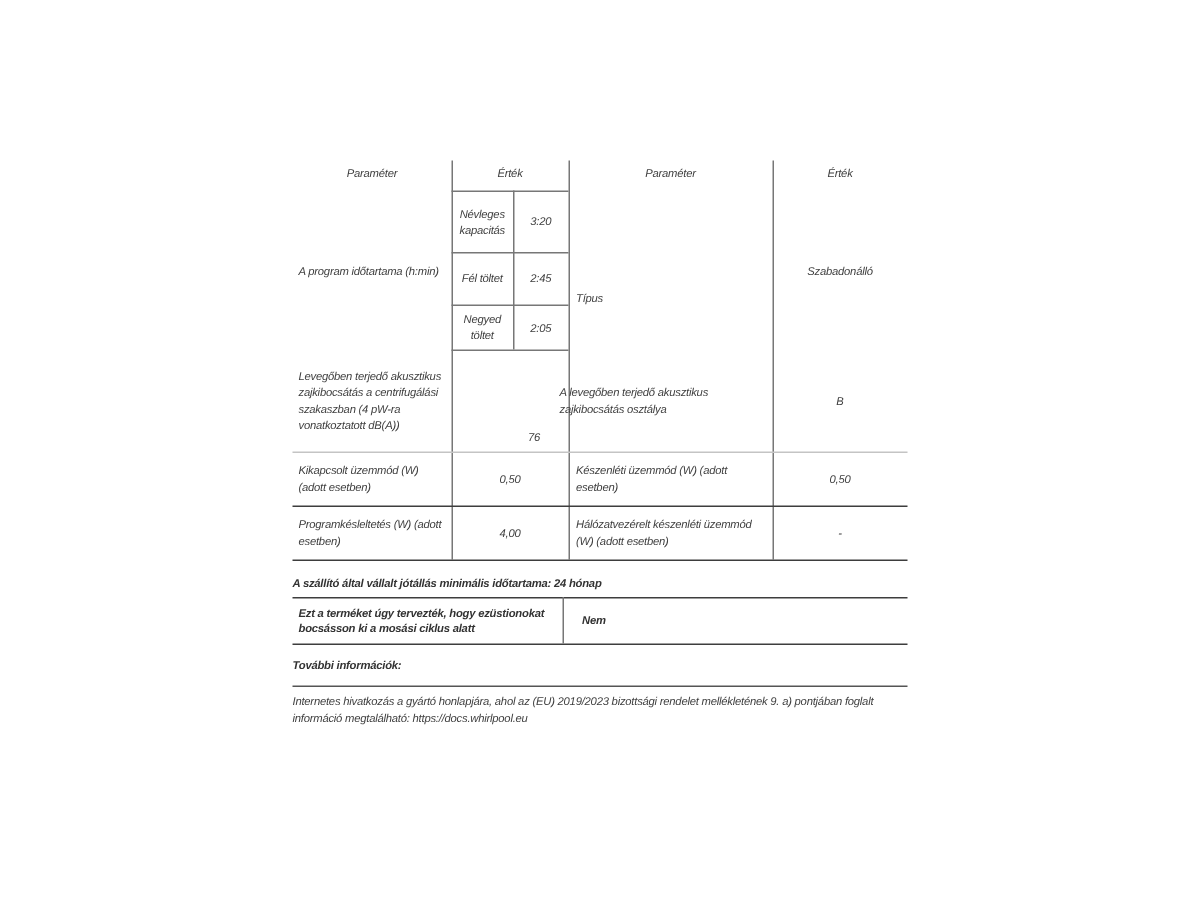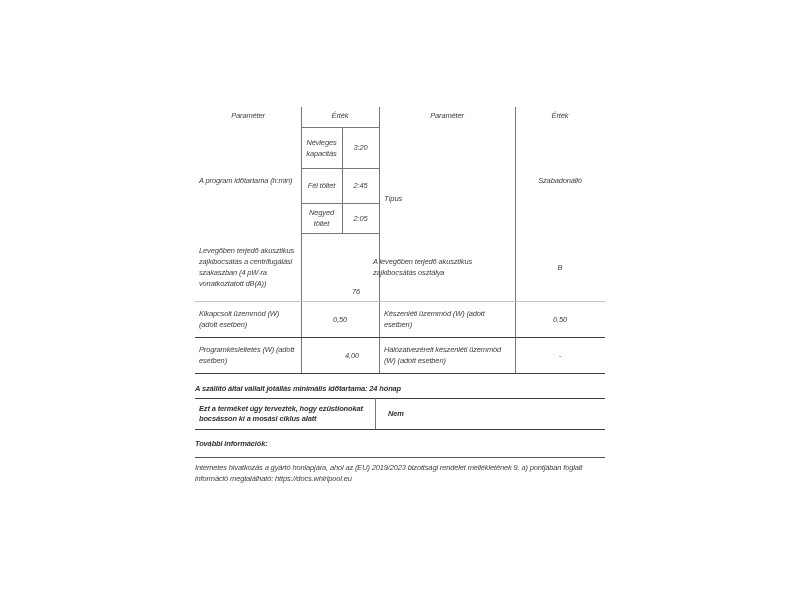--- a/index.html
+++ b/index.html
@@ -64,21 +64,21 @@
     <div class="cell c-center" style="left:122px; top:133px; width:78px;  height:68px;margin-top:24px;">76</div>
     <div class="cell c-left" style="left:178px; top:133px; width:126px; height:68px;">A levegőben terjedő akusztikus zajkibocsátás osztálya</div>
     <div class="cell c-center" style="left:320px; top:133px; width:90px;  height:68px;">B</div>
 
     <div class="cell c-left" style="left:4px;   top:201px; width:98px;  height:36px;">Kikapcsolt üzemmód (W) (adott esetben)</div>
     <div class="cell c-center" style="left:106px; top:201px; width:78px;  height:36px;">0,50</div>
     <div class="cell c-left" style="left:189px; top:201px; width:126px; height:36px;">Készenléti üzemmód (W) (adott esetben)</div>
     <div class="cell c-center" style="left:320px; top:201px; width:90px;  height:36px;">0,50</div>
 
     <div class="cell c-left" style="left:4px;   top:237px; width:98px;  height:36px;">Programkésleltetés (W) (adott esetben)</div>
-    <div class="cell c-center" style="left:106px; top:237px; width:78px;  height:36px;padding-left:12px;">4,00</div>
+    <div class="cell c-center" style="left:106px; top:237px; width:78px;  height:36px;">4,00</div>
     <div class="cell c-left" style="left:189px; top:237px; width:126px; height:36px;">Hálózatvezérelt készenléti üzemmód (W) (adott esetben)</div>
     <div class="cell c-center" style="left:320px; top:237px; width:90px;  height:36px;">-</div>
 
     <div class="cell c-left bold" style="left:0; top:278px; width:410px; height:20px;">A szállító által vállalt jótállás minimális időtartama: 24 hónap</div>
 
     <div class="ln dk" style="left:0; top:298px; width:410px;"></div>
     <div class="ln dk" style="left:0; top:329px; width:410px;"></div>
     <div class="vl" style="left:180px; top:298px; height:31px;"></div>
     <div class="cell c-left bold t2cell" style="left:4px;   top:298px; width:172px; height:31px;">Ezt a terméket úgy tervezték, hogy ezüstionokat bocsásson ki a mosási ciklus alatt</div>
     <div class="cell c-left bold t2cell" style="left:193px; top:298px; width:120px; height:31px;">Nem</div>

